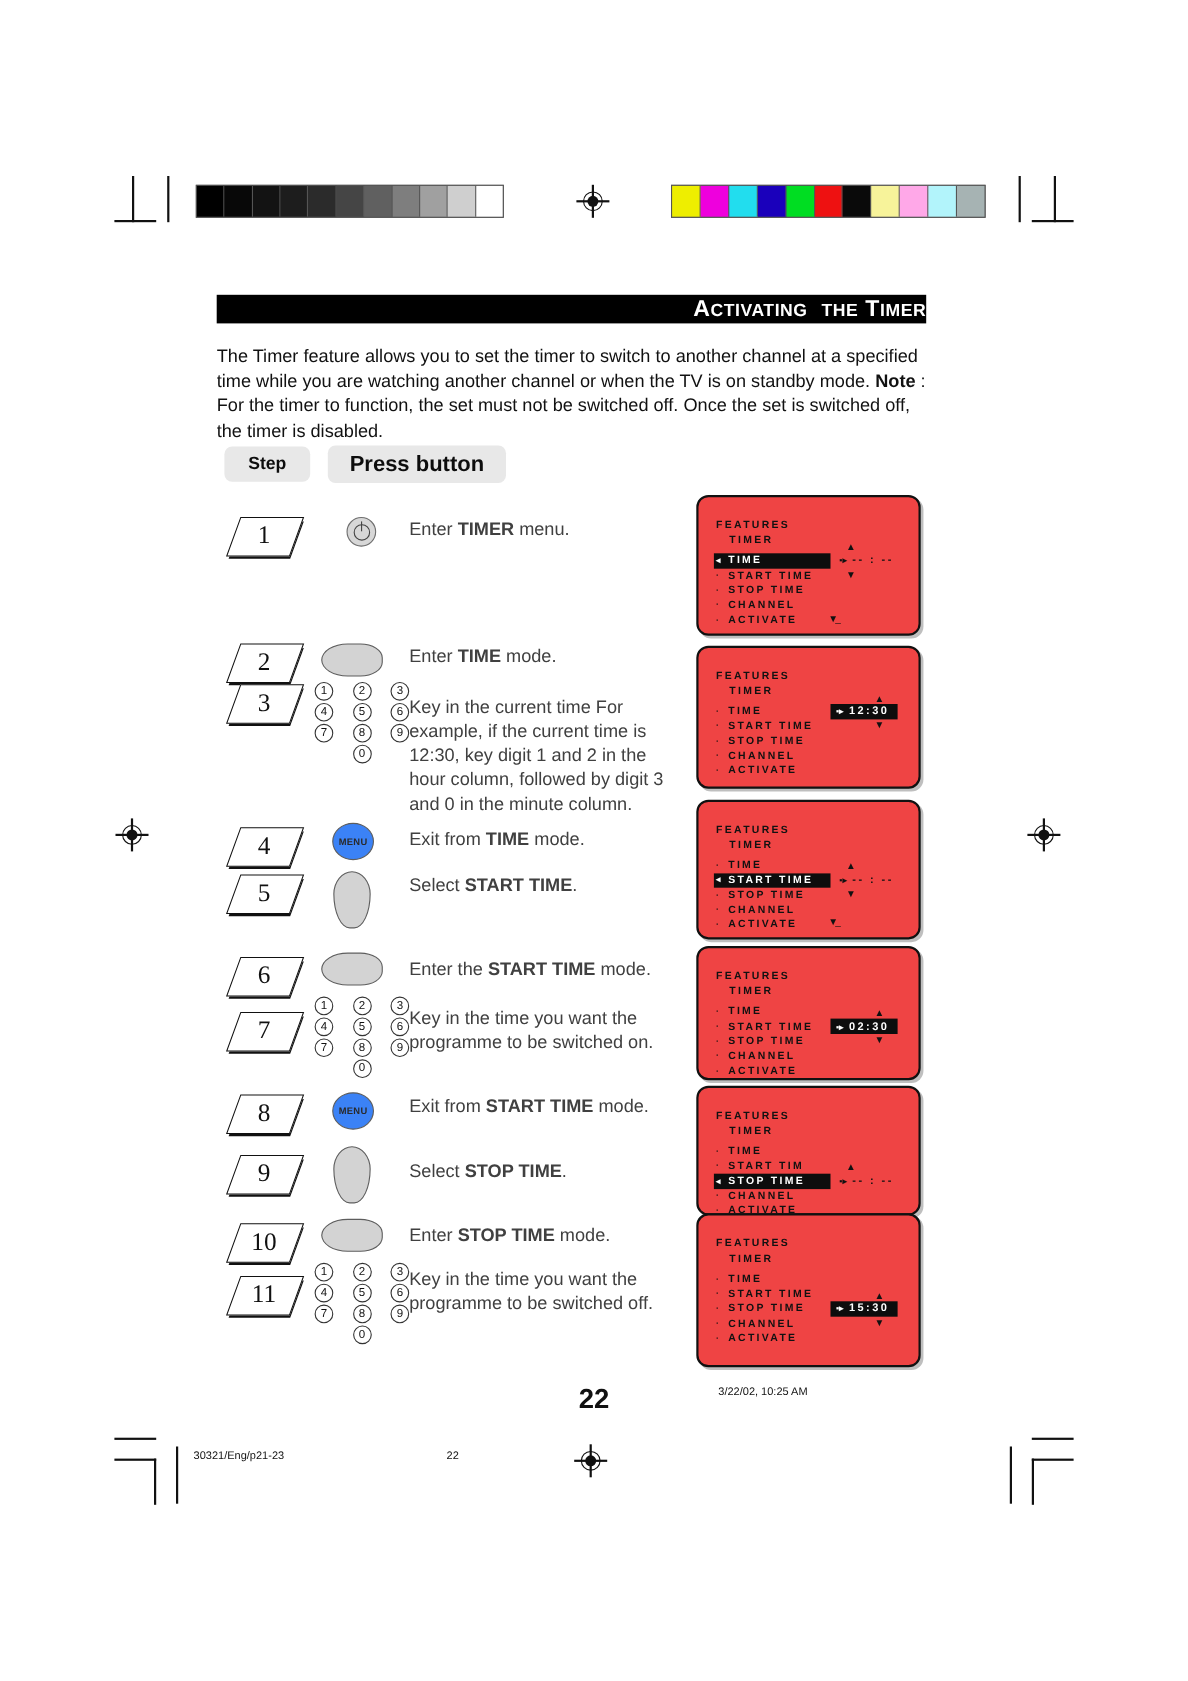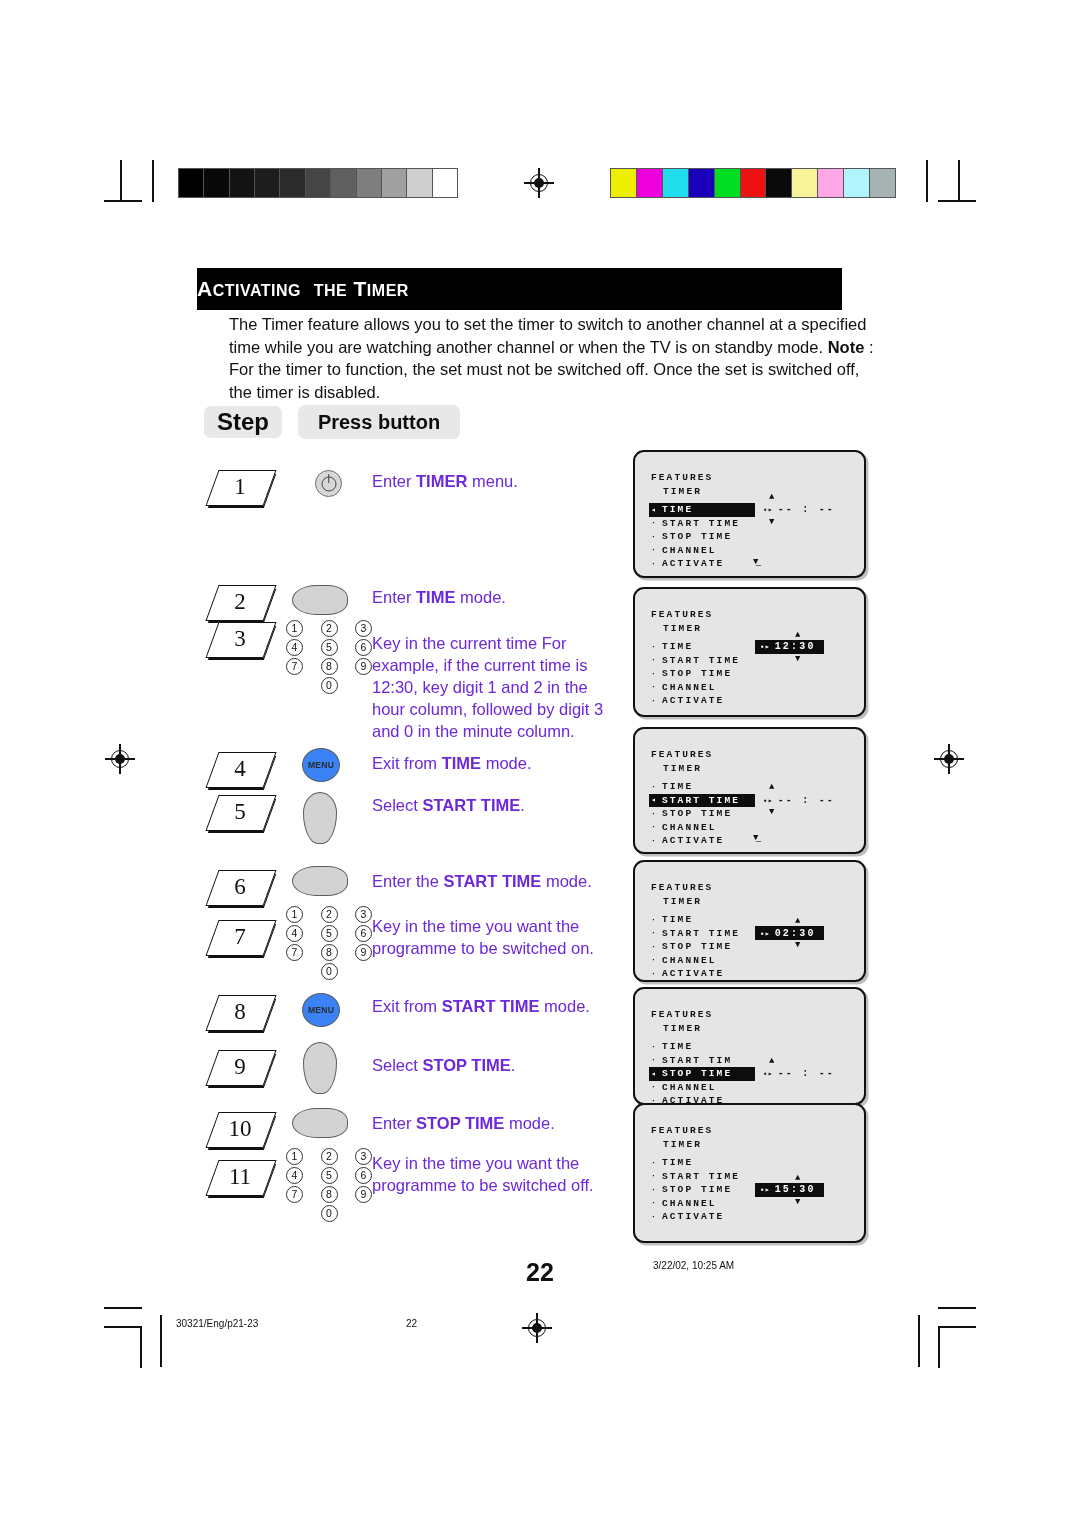--- a/index.html
+++ b/index.html
@@ -18,40 +18,40 @@
   .reg .ring{position:absolute;left:6px;top:6px;width:18px;height:18px;border:1.6px solid #111;border-radius:50%;box-sizing:border-box;}
   .reg .dot{position:absolute;left:10px;top:10px;width:10px;height:10px;background:#111;border-radius:50%;}
 
   
   .strip{position:absolute;display:flex;border:1.5px solid #555;background:#555;box-sizing:border-box;}
   .strip span{display:block;height:100%;border-right:1px solid #555;}
   .strip span:last-child{border-right:none;}
 
   
   .titlebar{
-    position:absolute;left:197px;top:268px;width:645px;height:42px;
-    background:#000;color:#fff;display:flex;align-items:center;justify-content:flex-start;
+    position:absolute;left:197px;top:268px;width:645px;height:26px;
+    background:#000;color:#fff;display:flex;align-items:center;justify-content:flex-end;
   }
   .titlebar .t{font-weight:bold;letter-spacing:.5px;font-size:21px;}
   .titlebar .t .sc{font-size:16px;}
 
   
   .intro{
     position:absolute;left:197px;top:313px;width:650px;
-    font-size:16.5px;line-height:22.5px;color:#111;margin-left:32px;
+    font-size:16.5px;line-height:22.5px;color:#111;
   }
   .intro b{font-weight:bold;}
 
   
   .pill{
     position:absolute;background:#e8e8e8;border-radius:7px;
     display:flex;align-items:center;justify-content:center;
     font-weight:bold;color:#0d0d0d;
   }
-  #pill-step{left:204px;top:406px;width:78px;height:32px;font-size:24px;}
+  #pill-step{left:204px;top:406px;width:78px;height:32px;font-size:16px;}
   #pill-press{left:298px;top:405px;width:162px;height:34px;font-size:20px;}
   #pill-result{left:637px;top:404px;width:204px;height:35px;font-size:20px;}
 
   
   .diamond{position:absolute;width:56px;height:34px;}
   .diamond .shape{
     position:absolute;left:0;top:0;width:100%;height:100%;
     background:#fff;border:1.6px solid #111;
     transform:skewX(-20deg) ;
   }
@@ -90,29 +90,29 @@
 
   
   .keypad{position:absolute;width:86px;}
   .keypad .row{display:flex;justify-content:space-between;margin-bottom:2px;}
   .keypad .k{width:17px;height:17px;border:1.4px solid #333;border-radius:50%;
      box-sizing:border-box;display:flex;align-items:center;justify-content:center;
      font-size:10.5px;color:#111;line-height:1;}
   .keypad .zrow{display:flex;justify-content:center;}
 
   
-  .instr{position:absolute;font-size:16.5px;line-height:22px;color:#6d28d9;width:250px;}
+  .instr{position:absolute;font-size:16.5px;line-height:22px;color:#404040;width:250px;}
   .instr b{font-weight:bold;}
 
   
   .tv{
-    position:absolute;left:633px;width:233px;
-    background:#e5e5e5;border:2.2px solid #111;border-radius:11px;
+    position:absolute;left:633px;width:204px;
+    background:#ef4444;border:2.2px solid #111;border-radius:11px;
     box-shadow:2.5px 2.5px 0 0 #bfbfbf;box-sizing:border-box;
-    font-family:Liberation Mono, monospace;
+    font-family:Liberation Sans, sans-serif;
   }
   .tv .hdr{position:absolute;left:16px;font-size:9.5px;letter-spacing:2.1px;font-weight:bold;color:#111;}
   .tv .sub{position:absolute;left:28px;font-size:9.5px;letter-spacing:2.1px;font-weight:bold;color:#111;}
   .tv .menu{position:absolute;left:14px;}
   .tv .mi{
     display:flex;align-items:center;height:13.5px;
     font-size:9.5px;letter-spacing:2.1px;font-weight:bold;color:#111;
     padding:0 5px 0 2px;width:106px;box-sizing:border-box;
   }
   .tv .mi .bul{display:inline-block;width:11px;font-size:8px;line-height:1;}

